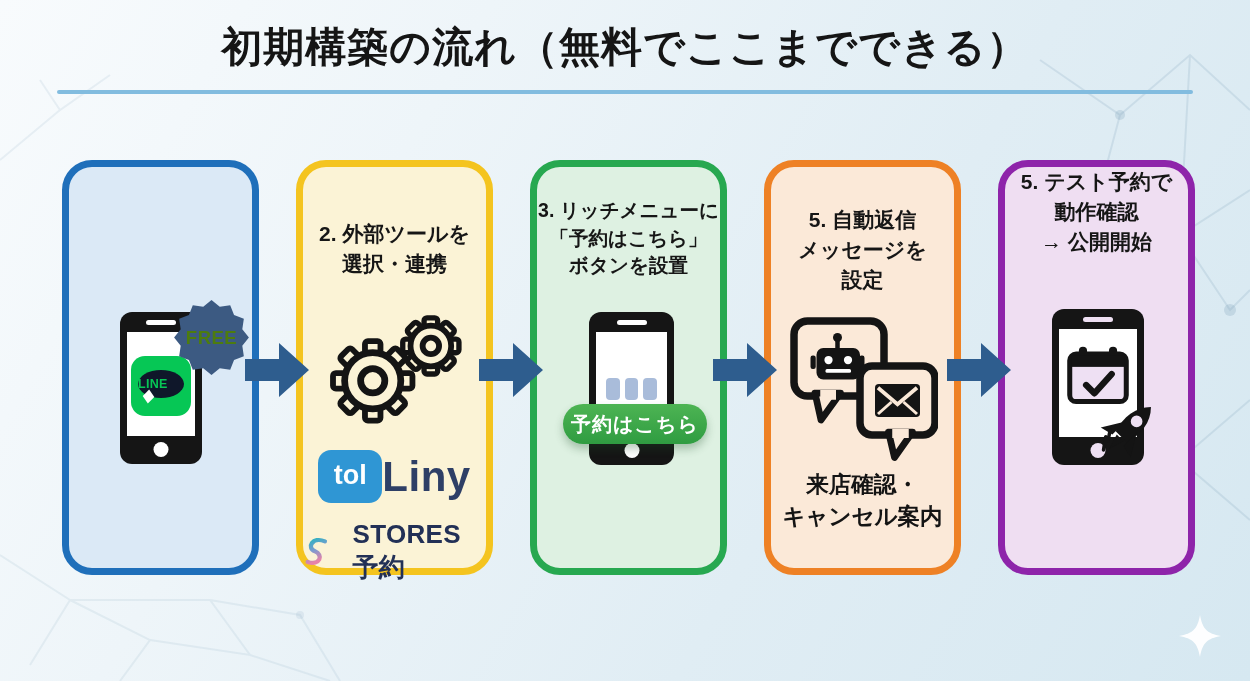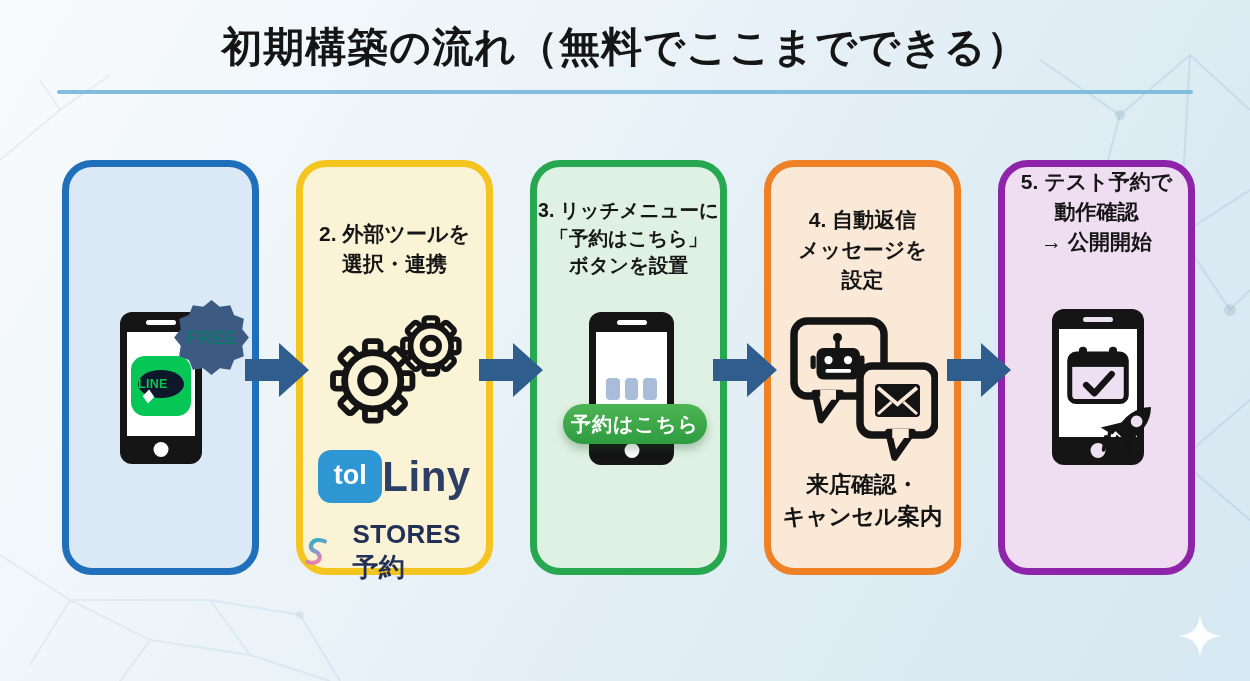--- a/index.html
+++ b/index.html
@@ -40,21 +40,21 @@
     width:60px;height:60px;border-radius:14px;}
   .line-bubble{position:absolute;left:50%;transform:translateX(-50%);top:14px;
     width:46px;height:28px;border-radius:50%;background:#0f172a;
     display:flex;align-items:center;justify-content:flex-start;}
   .line-bubble::after{content:"";position:absolute;left:6px;bottom:-3px;width:9px;height:9px;
     background:#fff;transform:rotate(55deg) skew(10deg);}
   .line-label{font-size:12.5px;font-weight:800;letter-spacing:.3px;}
   .free-badge{position:absolute;left:104px;top:132px;width:77px;height:77px;z-index:2;}
   .free-badge svg{position:absolute;inset:0;}
   .free-label{position:absolute;inset:0;display:flex;align-items:center;justify-content:center;
-    color:#0f766e;font-size:18.5px;font-weight:800;letter-spacing:.5px;}
+    color:#4d7c0f;font-size:18.5px;font-weight:800;letter-spacing:.5px;}
 
   
   .gears{position:absolute;left:50%;transform:translateX(-50%);top:146px;}
   .tool-row{position:absolute;left:0;right:0;top:283px;display:flex;
     justify-content:center;align-items:center;}
   .tol-badge{width:64px;height:53px;border-radius:13px;color:#fff;font-size:27px;font-weight:800;
     display:flex;align-items:center;justify-content:center;padding-bottom:2px;box-sizing:border-box;}
   .liny-text{font-size:42px;font-weight:800;letter-spacing:.5px;}
   .stores-row{position:absolute;left:0;right:0;top:352px;display:flex;
     justify-content:center;align-items:center;gap:23px;}
@@ -206,21 +206,21 @@
             <div class="richcell"></div>
             <div class="richcell"></div>
           </div>
         </div>
         <div class="home"></div>
       </div>
       <div class="pill">予約はこちら</div>
     </section>
 
     <section class="step" style="border-color: rgb(238, 129, 37); background-color: rgb(251, 233, 216);">
-      <h2 class="step-title t4">4. 自動返信
+      <h2 class="step-title t4">5. 自動返信
 メッセージを
 設定</h2>
       <div class="robot-wrap">
         <svg width="150" height="147" viewBox="0 0 200 196">
 
           <rect x="8" y="8" width="120" height="100" rx="18" fill="#fbe9d8" stroke="#141414" stroke-width="10"></rect>
           <polygon points="36,104 70,104 44,140" fill="#fbe9d8" stroke="#141414" stroke-width="9" stroke-linejoin="round"></polygon>
           <rect x="43" y="100" width="21" height="13" fill="#fbe9d8"></rect>
 
           <g>

